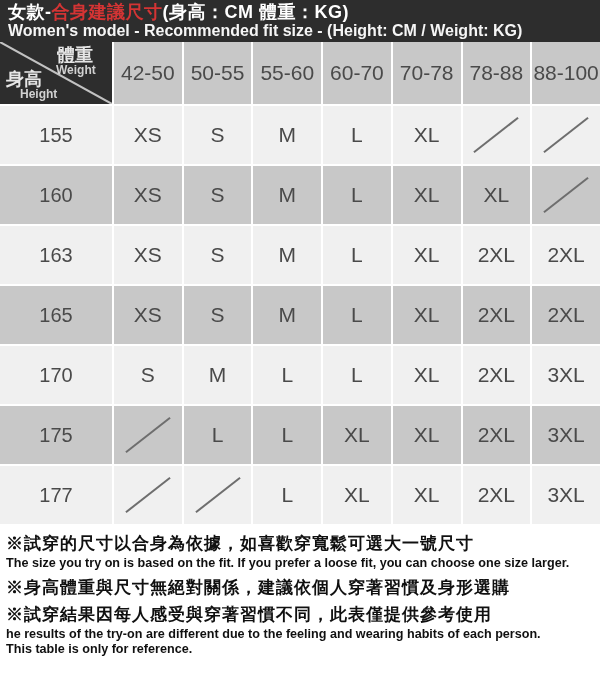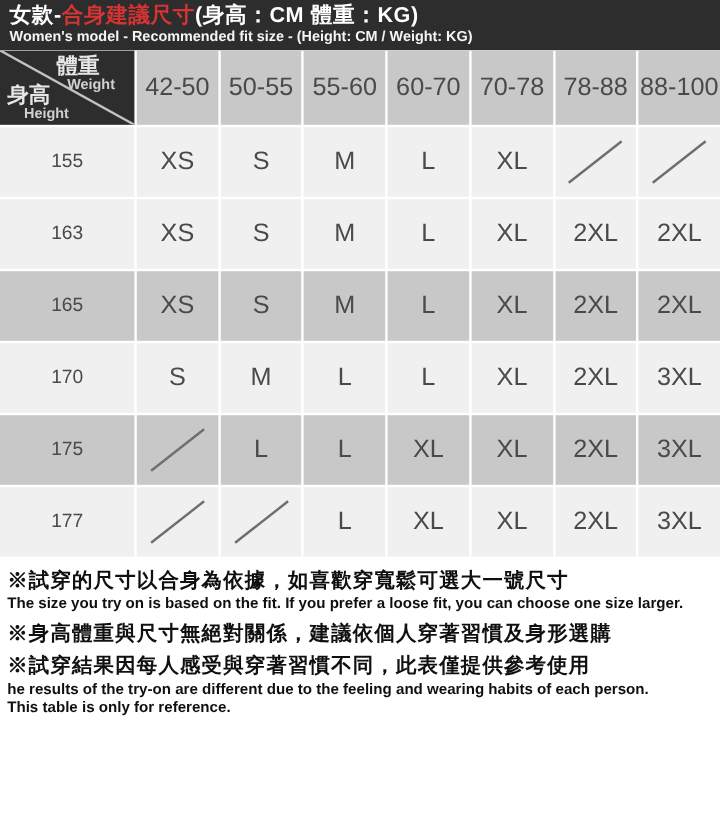--- a/index.html
+++ b/index.html
@@ -12,21 +12,21 @@
 
   
   .topbar {
     background: #2d2d2d;
     color: #ffffff;
     padding: 2px 8px 3px 8px;
     height: 37px;
   }
   .title { font-size: 18px; font-weight: bold; line-height: 20px; letter-spacing: 0.5px; white-space: nowrap; }
   .title .hl { color: #d43434; }
-  .subtitle { font-size: 12px; font-weight: bold; line-height: 17px; color: #f5f5f5; white-space: nowrap; }
+  .subtitle { font-size: 16px; font-weight: bold; line-height: 17px; color: #f5f5f5; white-space: nowrap; }
 
   
   .table-wrap { overflow: hidden; }
   table.size-table {
     border-collapse: separate;
     border-spacing: 2px;
     background: #ffffff;
     table-layout: fixed;
     width: 604px;
     margin: -2px;
@@ -43,30 +43,30 @@
     position: relative;
     height: 62px;
   }
   th.wcol {
     background: #c8c8c8;
     font-size: 21px;
     font-weight: normal;
     height: 62px;
   }
   .size-table td { font-size: 21px; height: 58px; }
-  td.hcell { font-size: 16px; }
+  td.hcell { font-size: 20px; }
   tr.light td { background: #f0f0f0; }
   tr.dark td  { background: #c8c8c8; }
 
   
   .corner svg.diag { position: absolute; top: 0; left: 0; width: 100%; height: 100%; }
   .corner .c { position: absolute; display: block; white-space: nowrap; }
   .corner .zh { font-size: 18px; font-weight: bold; color: #e6e6e6; }
   .corner .en { font-size: 12px; font-weight: bold; color: #d2d2d2; }
-  .c-wzh { top: 1px;  left: 47px; }
+  .c-wzh { top: 1px;  left: 57px; }
   .c-wen { top: 21px; left: 56px; }
   .c-hzh { top: 25px; left: 6px; }
   .c-hen { top: 45px; left: 20px; }
 
   
   .slash {
     width: 56px;
     height: 2px;
     background: #6e6e6e;
     margin: 0 auto;
@@ -133,20 +133,32 @@
             <td>M</td>
             <td>L</td>
             <td>XL</td>
             <td>
               <div class="slash"></div>
             </td>
             <td>
               <div class="slash"></div>
             </td>
           </tr>
+          <tr class="dark">
+            <td class="hcell">160</td>
+            <td>XS</td>
+            <td>S</td>
+            <td>M</td>
+            <td>L</td>
+            <td>XL</td>
+            <td>XL</td>
+            <td>
+              <div class="slash"></div>
+            </td>
+          </tr>
           <tr class="light">
             <td class="hcell">163</td>
             <td>XS</td>
             <td>S</td>
             <td>M</td>
             <td>L</td>
             <td>XL</td>
             <td>2XL</td>
             <td>2XL</td>
           </tr>

